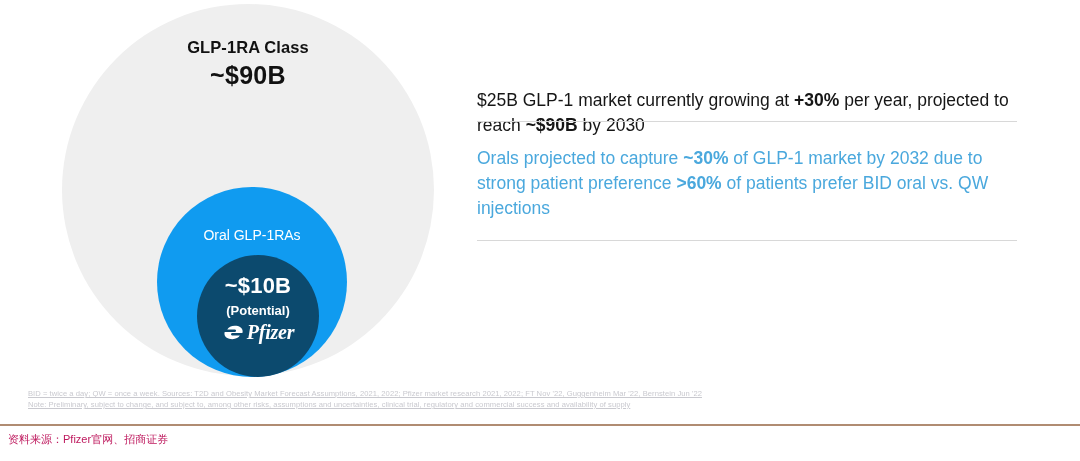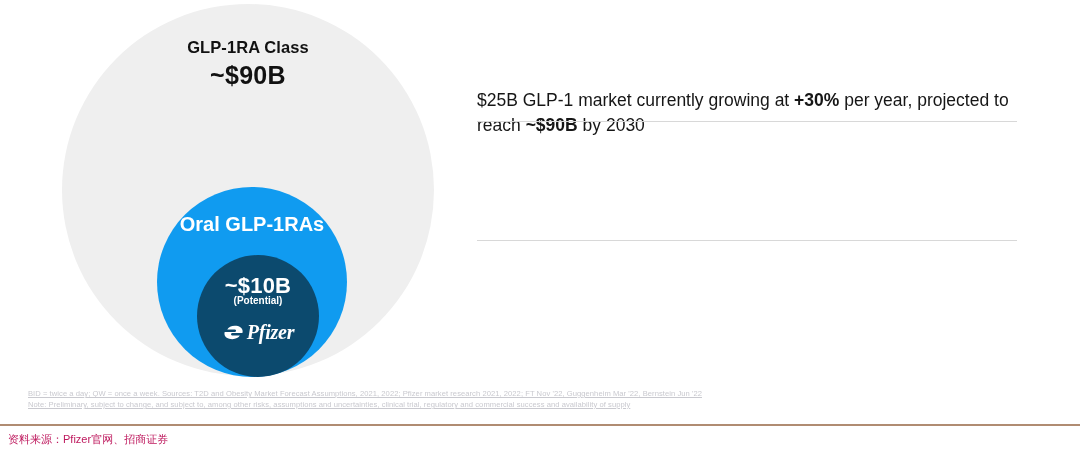--- a/index.html
+++ b/index.html
@@ -76,23 +76,23 @@
   }
 
   .mid-label {
     position: absolute;
     left: 0;
     right: 0;
     text-align: center;
     color: #ffffff;
   }
   #mid-title {
-    top: 26px;
-    font-size: 20px;
-    font-weight: bold;
+    top: 40px;
+    font-size: 14px;
+    font-weight: normal;
   }
   #mid-value {
     top: 41px;
     font-size: 24px;
     font-weight: bold;
     letter-spacing: .3px;
   }
 
   .inner-label {
     position: absolute;
@@ -101,22 +101,22 @@
     text-align: center;
     color: #ffffff;
   }
   #inner-value {
     top: 18px;
     font-size: 22px;
     font-weight: bold;
     letter-spacing: .2px;
   }
   #inner-sub {
-    top: 40px;
-    font-size: 10px;
+    top: 48px;
+    font-size: 13px;
     font-weight: bold;
     text-align: center;
   }
   #pfizer-logo {
     position: absolute;
     left: 0;
     right: 0;
     top: 64px;
     display: flex;
     align-items: center;
@@ -230,20 +230,21 @@
         </svg>
         <span id="pfizer-word">Pfizer</span>
       </div>
     </div>
 
   </div>
 
   <div id="right-col">
     <div id="stmt-1" class="stmt" style="color: rgb(22, 22, 22); margin-top: 40px;"><span>$25B GLP-1 market currently growing at </span><span style="font-weight: bold;">+30%</span><span> per year, projected to reach </span><span style="font-weight: bold;">~$90B</span><span> by 2030</span></div>
     <div id="divider-1" class="divider"></div>
+    <div id="stmt-2" class="stmt" style="color: rgb(74, 168, 221);"><span>Orals projected to capture </span><span style="font-weight: bold;">~30%</span><span> of GLP-1 market by 2032 due to strong patient preference </span><span style="font-weight: bold;">&gt;60%</span><span> of patients prefer BID oral vs. QW injections</span></div>
     <div id="divider-2" class="divider"></div>
   </div>
 
   <div id="footnotes">
     <div>BID = twice a day; QW = once a week.  Sources: T2D and Obesity Market Forecast Assumptions, 2021, 2022;  Pfizer market research 2021, 2022;  FT Nov '22, Guggenheim Mar '22, Bernstein Jun '22</div>
     <div>Note: Preliminary, subject to change, and subject to, among other risks, assumptions and uncertainties, clinical trial, regulatory and commercial success and availability of supply</div>
   </div>
 
   <div id="source-rule" style="background: rgb(176, 140, 114);"></div>
   <div id="source-line">

